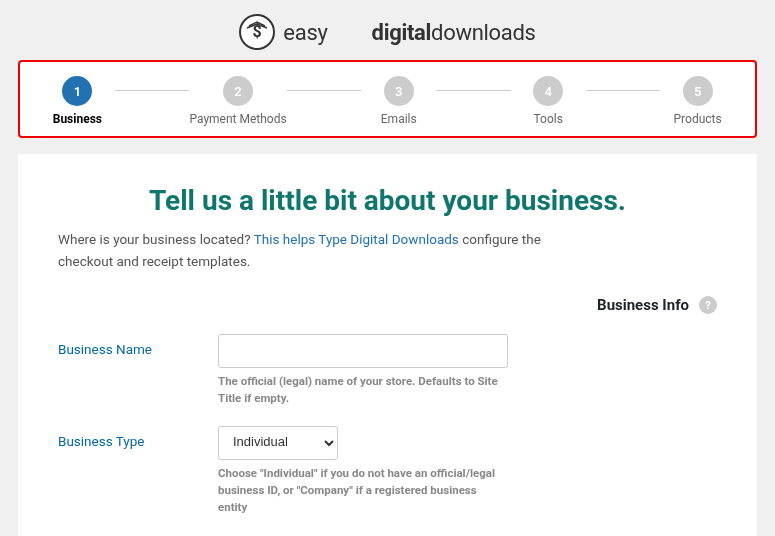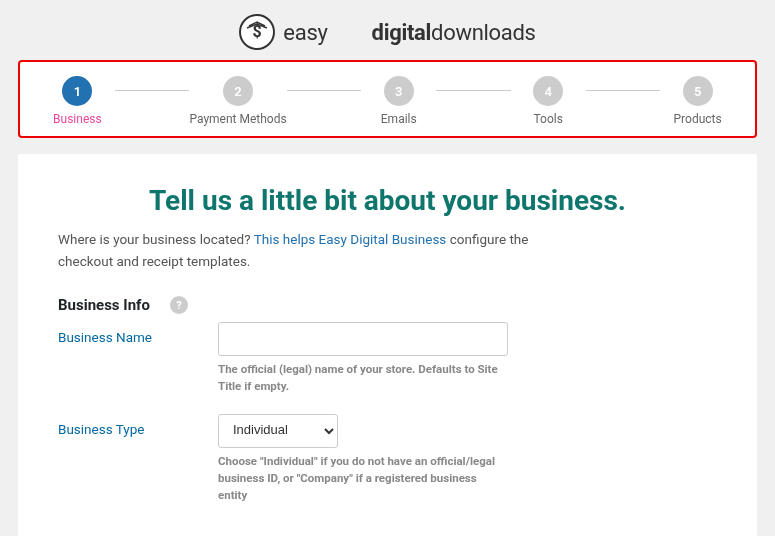--- a/index.html
+++ b/index.html
@@ -93,22 +93,22 @@
     }
 
     .step-label {
       font-size: 12px;
       color: #666;
       text-align: center;
       white-space: nowrap;
     }
 
     .step-label.active {
-      color: #ec4899;
-      font-weight: 400;
+      color: #000000;
+      font-weight: 700;
     }
 
     
     .steps-row {
       display: flex;
       align-items: center;
       width: 100%;
     }
 
     
@@ -138,24 +138,25 @@
 
     .card-description a, .card-description .highlight {
       color: #2271b1;
     }
 
     
     .form-section-title {
       font-size: 15px;
       font-weight: 700;
       color: #1d2327;
-      margin-bottom: 8px;
-      display: flex;
-      align-items: center;
-      gap: 20px;
+      margin-bottom: 20px;
+      display: flex;
+      align-items: center;
+      gap: 10px;
+      justify-content: flex-end;
     }
 
     .help-icon {
       width: 18px;
       height: 18px;
       border-radius: 50%;
       background: #ccc;
       color: #fff;
       font-size: 11px;
       display: inline-flex;
@@ -283,21 +284,21 @@
 
     </div>
   </div>
 
   <div class="main-card">
 
     <h2 class="card-title">Tell us a little bit about your business.</h2>
 
     <p class="card-description">
       <span>Where is your business located? </span>
-      <span class="highlight">This helps Easy Digital Business</span>
+      <span class="highlight">This helps Type Digital Downloads</span>
       <span> configure the checkout and receipt templates.</span>
     </p>
 
     <div class="form-section-title">
       <span>Business Info</span>
       <span class="help-icon">?</span>
     </div>
 
     <div class="form-row">
       <label class="form-label">Business Name</label>

